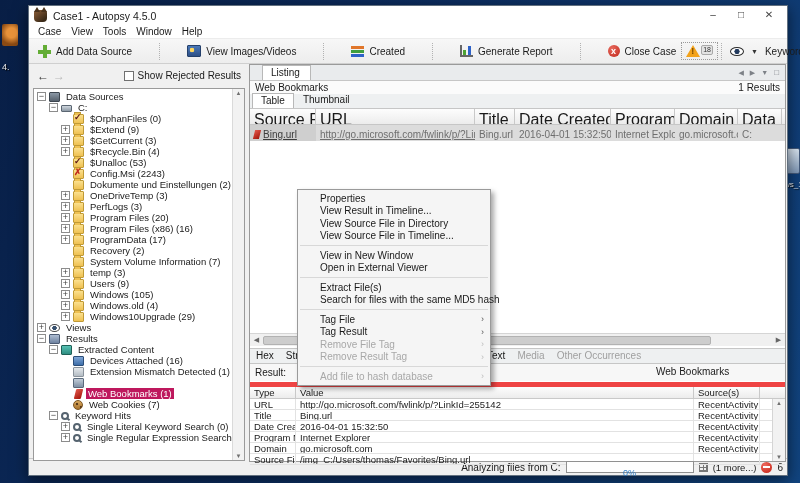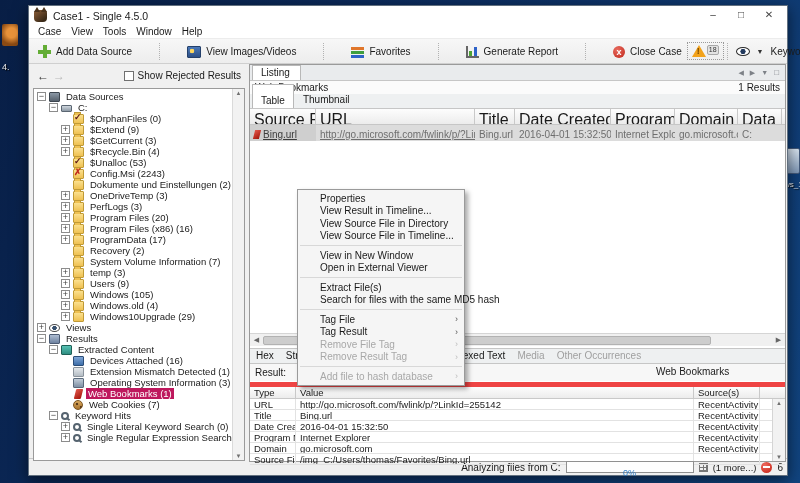--- a/index.html
+++ b/index.html
@@ -100,26 +100,26 @@
   .tree-row.sel .tree-label{background:#be185d;color:#fff}
   .vscroll{position:absolute;right:0;top:0;bottom:0;width:12px;background:#f2f2f2;border-left:1px solid #dadada;
            display:flex;flex-direction:column;justify-content:space-between;align-items:center;padding:1px 0}
   .vscroll .sa{font-size:6px;color:#6f6f6f;line-height:6px}
 
   #splitter{position:absolute;left:216px;top:24px;width:4px;height:373px;background:#f0f0f0}
 
   
   #right-panel{position:absolute;left:220px;top:0;width:537px;height:398px;background:#fff;border:1px solid #9a9a9a}
   #rp-tabstrip{position:absolute;left:0;top:0;right:0;height:16px;background:#e9ebed;border-bottom:1px solid #c6c6c6;display:flex;align-items:flex-end}
-  #listing-tab{background:#fff;border:1px solid #b8b8b8;border-bottom:none;font-size:10px;padding:1px 10px 2px 8px;margin-left:2px;color:#1a1a1a}
+  #listing-tab{background:#fff;border:1px solid #b8b8b8;border-bottom:none;font-size:10px;padding:1px 10px 2px 8px;margin-left:12px;color:#1a1a1a}
   #rp-strip-icons{margin-left:auto;display:flex;align-items:center;gap:6px;padding:0 6px 3px 0;color:#7d8187;font-size:7px}
   #rp-title-row{position:absolute;left:0;top:16px;right:0;height:13px;display:flex;align-items:center;padding:0 5px;font-size:10px;color:#1a1a1a;background:#fbfbfb}
   #rp-result-count{margin-left:auto}
   #rp-tabs2{position:absolute;left:0;top:29px;right:0;height:15px;background:#eef0f1;border-bottom:1px solid #c6c6c6;display:flex;align-items:flex-end}
-  .view-tab{font-size:10px;padding:10px 8px 2px;color:#1a1a1a;border:1px solid transparent}
+  .view-tab{font-size:10px;padding:1px 8px 2px;color:#1a1a1a;border:1px solid transparent}
   .view-tab.active{background:#fff;border:1px solid #b8b8b8;border-bottom:none;margin-left:2px}
   #grid-header{position:absolute;left:0;top:44px;right:0;height:16px;display:flex;background:linear-gradient(#fdfdfd,#ececec);border-bottom:1px solid #c6c6c6;overflow:hidden}
   .gh-cell{font-size:16px;color:#1a1a1a;padding:2px 0 0 4px;border-right:1px solid #c9c9c9;white-space:nowrap;overflow:hidden;flex:none}
   #grid-row{position:absolute;left:0;top:60px;right:0;height:16px;display:flex;background:#dcdcdc;overflow:hidden}
   .gr-cell{font-size:10px;color:#6e6e6e;padding:2px 0 0 4px;white-space:nowrap;overflow:hidden;flex:none;display:flex;align-items:center;gap:3px}
   .gr-cell.first{background:#cfcfcf;color:#3c3c3c}
   .gr-cell.first .lbl{text-decoration:underline}
   .gr-cell.url .lbl{text-decoration:underline}
   .gr-bookmark{width:6px;height:9px;background:linear-gradient(140deg,#e2574c,#a31409);transform:skewX(-14deg);flex:none}
   #hscroll{position:absolute;left:0;right:0;top:268px;height:13px;background:#f0f0f0;border-top:1px solid #d5d5d5;display:flex;align-items:center}
@@ -139,21 +139,21 @@
   #bottom-grid{position:absolute;left:0;right:0;top:317px;bottom:0;border-top:5px solid #ef4444}
   #bg-header{display:flex;height:12px;background:linear-gradient(#fdfdfd,#ececec);border-bottom:1px solid #c9c9c9}
   .bg-h{font-size:9.5px;color:#1a1a1a;padding-left:4px;border-right:1px solid #c9c9c9;flex:none;overflow:hidden;white-space:nowrap}
   .bg-row{display:flex;height:11px;border-bottom:1px solid #e2e2e2}
   .bg-c{font-size:9.5px;color:#1a1a1a;padding-left:4px;border-right:1px solid #e2e2e2;flex:none;overflow:hidden;white-space:nowrap;line-height:11px}
   #bg-scroll{position:absolute;right:0;top:12px;bottom:0;width:13px;background:#f2f2f2;border-left:1px solid #d5d5d5;
              display:flex;flex-direction:column;justify-content:space-between;align-items:center;padding:1px 0}
   #bg-scroll .sa{font-size:6px;color:#6f6f6f;line-height:6px}
 
   
-  #context-menu{position:absolute;left:268px;top:125px;width:168px;background:#f5f5f5;border:1px solid #9a9a9a;
+  #context-menu{position:absolute;left:268px;top:125px;width:194px;background:#f5f5f5;border:1px solid #9a9a9a;
                 box-shadow:3px 3px 5px rgba(0,0,0,.35);z-index:50;padding:2px 0}
   .ctx-item{height:12.5px;display:flex;align-items:center;font-size:10px;color:#1a1a1a;padding-left:22px;padding-right:6px;white-space:nowrap}
   .ctx-item .sub{margin-left:auto;font-size:9px;color:#555}
   .ctx-item.disabled{color:#a8a8a8}
   .ctx-item.disabled .sub{color:#bdbdbd}
   .ctx-sep{border-top:1px solid #d8d8d8;margin:3px 2px}
 
   
   #statusbar{height:17px;background:#f0f0f0;border-top:1px solid #c9c9c9;display:flex;align-items:center;justify-content:flex-end;padding:0 4px;gap:5px;flex:none}
   #sb-label{font-size:10px;color:#1a1a1a}
@@ -172,51 +172,51 @@
 
 <div class="desk-icon" id="desk-icon-a"></div>
 <div id="desk-label-a">4.</div>
 <div class="desk-icon" id="desk-icon-b"></div>
 <div id="desk-label-b">ws_1</div>
 
 <div id="window">
 
   <div id="titlebar">
     <span id="app-logo"></span>
-    <span id="title-text">Case1 - Single 4.5.0</span>
+    <span id="title-text">Case1 - Autopsy 4.5.0</span>
     <span id="win-controls">
       <span class="win-btn">–</span>
       <span class="win-btn">□</span>
       <span class="win-btn">✕</span>
     </span>
   </div>
 
   <div id="menubar">
       <span class="menu-item">Case</span>
       <span class="menu-item">View</span>
       <span class="menu-item">Tools</span>
       <span class="menu-item">Window</span>
       <span class="menu-item">Help</span>
     </div>
 
   <div id="toolbar">
-    <span id="tb-left" style="display: flex; align-items: flex-end; gap: 19px;">
+    <span id="tb-left" style="display: flex; align-items: center; gap: 19px;">
         <span class="tb-btn">
           <span class="ic ic-add"></span>
           <span>Add Data Source</span>
         </span>
         <span class="tb-sep"></span>
         <span class="tb-btn">
           <span class="ic ic-images"></span>
           <span>View Images/Videos</span>
         </span>
         <span class="tb-sep"></span>
         <span class="tb-btn">
           <span class="ic ic-timeline"></span>
-          <span>Favorites</span>
+          <span>Created</span>
         </span>
         <span class="tb-sep"></span>
         <span class="tb-btn">
           <span class="ic ic-report"></span>
           <span>Generate Report</span>
         </span>
         <span class="tb-sep"></span>
         <span class="tb-btn">
           <span class="ic ic-closecase">x</span>
           <span>Close Case</span>
@@ -413,21 +413,20 @@
           <div class="tree-row">
             <span class="indent" style="width: 26px;"></span>
             <span class="exp-spacer"></span>
             <span class="ti ti-mismatch"></span>
             <span class="tree-label">Extension Mismatch Detected (1)</span>
           </div>
           <div class="tree-row">
             <span class="indent" style="width: 26px;"></span>
             <span class="exp-spacer"></span>
             <span class="ti ti-os-info"></span>
-            <span class="tree-label">Operating System Information (3)</span>
           </div>
           <div class="tree-row sel">
             <span class="indent" style="width: 26px;"></span>
             <span class="exp-spacer"></span>
             <span class="ti ti-bookmark"></span>
             <span class="tree-label">Web Bookmarks (1)</span>
           </div>
           <div class="tree-row">
             <span class="indent" style="width: 26px;"></span>
             <span class="exp-spacer"></span>

